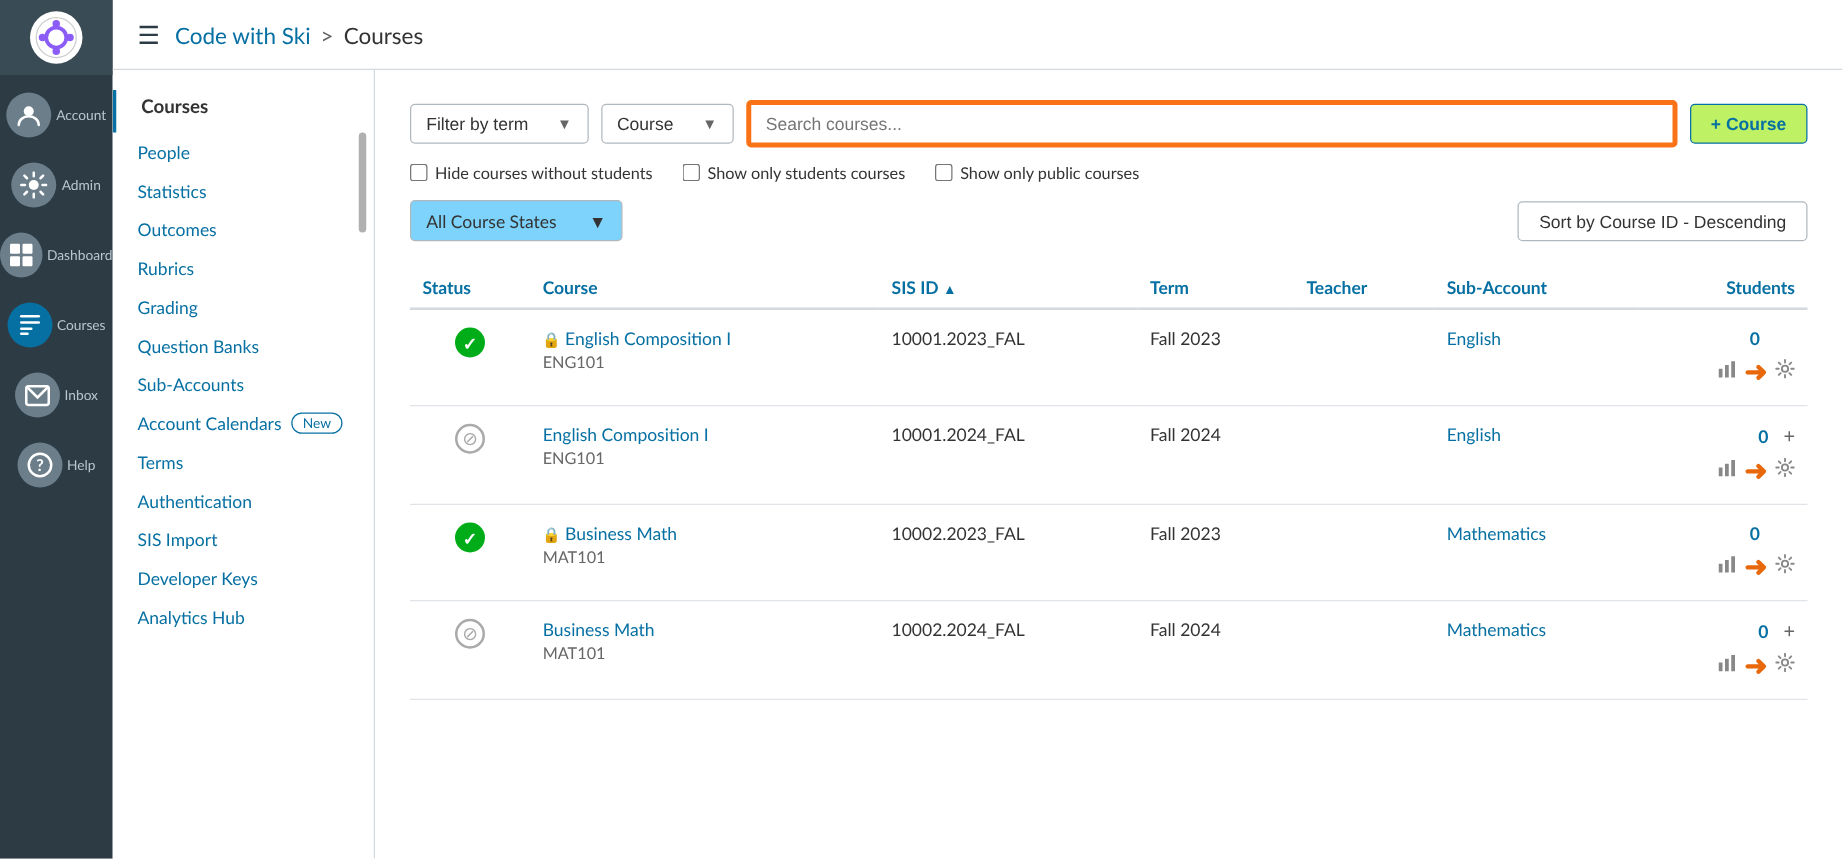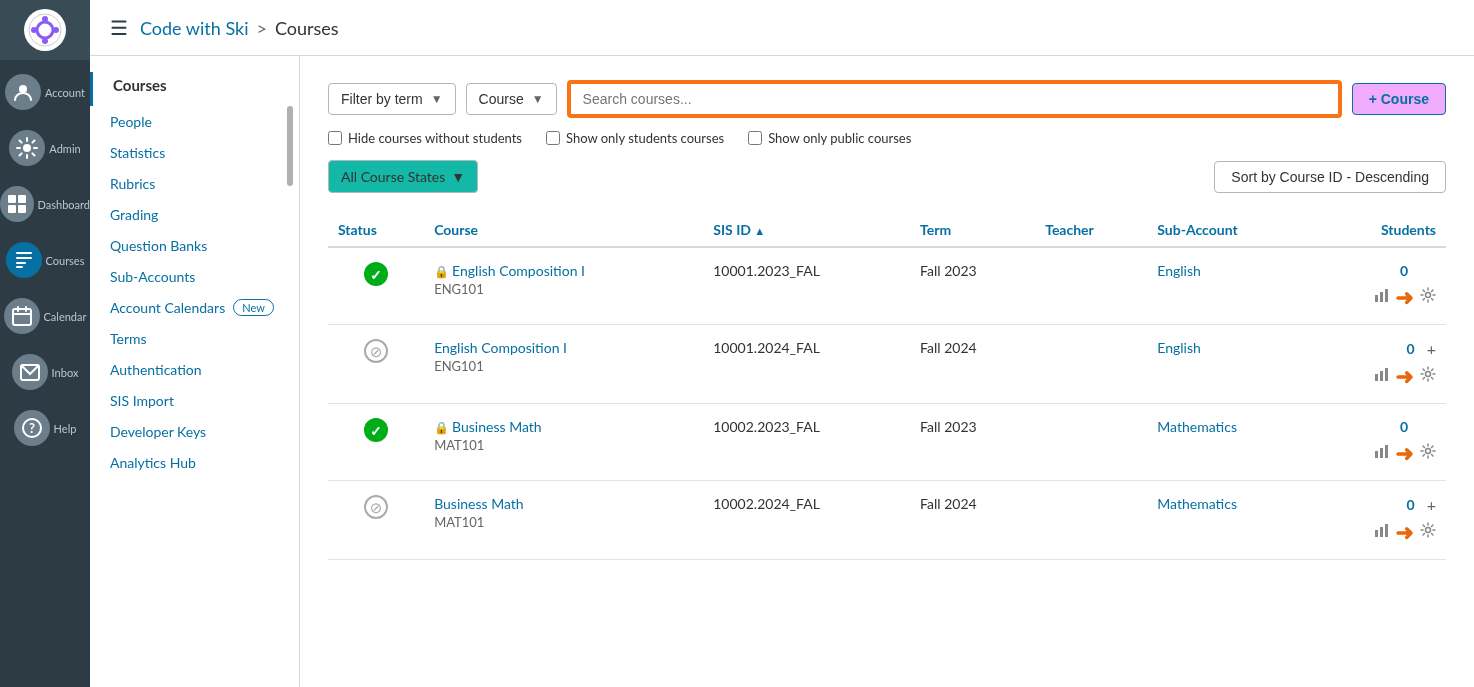--- a/index.html
+++ b/index.html
@@ -165,21 +165,21 @@
       gap: 10px;
       margin-bottom: 12px;
     }
     .select-btn {
       border: 1px solid #b0b8be;
       background: #fff;
       border-radius: 4px;
       padding: 7px 12px;
       display: flex;
       align-items: center;
-      gap: 8px;
+      gap: 23px;
       cursor: pointer;
       font-size: 14px;
       color: #333;
     }
     .select-btn .chevron { color: #666; font-size: 12px; }
     .search-input-wrapper {
       flex: 1;
       border: 4px solid #f97316;
       border-radius: 4px;
       padding: 7px 12px;
@@ -188,21 +188,21 @@
     }
     .search-input-wrapper input {
       border: none;
       outline: none;
       width: 100%;
       font-size: 14px;
       color: #666;
     }
     .add-course-btn {
       border: 1px solid #0770a3;
-      background: #f0abfc;
+      background: #bef264;
       color: #0770a3;
       border-radius: 4px;
       padding: 7px 16px;
       cursor: pointer;
       font-size: 14px;
       font-weight: bold;
       white-space: nowrap;
     }
 
     
@@ -223,26 +223,26 @@
 
     
     .state-sort-row {
       display: flex;
       align-items: center;
       justify-content: space-between;
       margin-bottom: 20px;
     }
     .state-select {
       border: 1px solid #b0b8be;
-      background: #14b8a6;
+      background: #7dd3fc;
       border-radius: 4px;
       padding: 7px 12px;
       display: flex;
       align-items: center;
-      gap: 0;
+      gap: 20px;
       cursor: pointer;
       font-size: 14px;
       color: #333;
     }
     .sort-btn {
       border: 1px solid #b0b8be;
       background: #fff;
       border-radius: 4px;
       padding: 7px 16px;
       cursor: pointer;
@@ -325,31 +325,20 @@
         <rect x="3" y="8" width="16" height="2" rx="1" fill="#fff"></rect>
         <rect x="3" y="13" width="10" height="2" rx="1" fill="#fff"></rect>
         <rect x="3" y="17" width="7" height="2" rx="1" fill="#fff"></rect>
       </svg>
     </div>
     <span class="nav-label">Courses</span>
   </div>
   <div class="nav-item">
     <div class="nav-icon">
       <svg width="22" height="22" viewBox="0 0 22 22" fill="none">
-        <rect x="2" y="4" width="18" height="16" rx="2" stroke="#fff" stroke-width="2"></rect>
-        <line x1="2" y1="9" x2="20" y2="9" stroke="#fff" stroke-width="2"></line>
-        <line x1="7" y1="2" x2="7" y2="6" stroke="#fff" stroke-width="2" stroke-linecap="round"></line>
-        <line x1="15" y1="2" x2="15" y2="6" stroke="#fff" stroke-width="2" stroke-linecap="round"></line>
-      </svg>
-    </div>
-    <span class="nav-label">Calendar</span>
-  </div>
-  <div class="nav-item">
-    <div class="nav-icon">
-      <svg width="22" height="22" viewBox="0 0 22 22" fill="none">
         <rect x="2" y="4" width="18" height="15" rx="2" stroke="#fff" stroke-width="2"></rect>
         <polyline points="2,4 11,13 20,4" stroke="#fff" stroke-width="2" fill="none"></polyline>
       </svg>
     </div>
     <span class="nav-label">Inbox</span>
   </div>
   <div class="nav-item">
     <div class="nav-icon">
       <svg width="22" height="22" viewBox="0 0 22 22" fill="none">
         <circle cx="11" cy="11" r="9" stroke="#fff" stroke-width="2"></circle>
@@ -371,20 +360,21 @@
     </div>
   </div>
 
   <div class="content-layout">
 
     <aside class="sidebar">
       <div class="sidebar-heading">Courses</div>
       <div class="sidebar-scroll-indicator"></div>
       <a class="sidebar-link">People</a>
       <a class="sidebar-link">Statistics</a>
+      <a class="sidebar-link">Outcomes</a>
       <a class="sidebar-link">Rubrics</a>
       <a class="sidebar-link">Grading</a>
       <a class="sidebar-link">Question Banks</a>
       <a class="sidebar-link">Sub-Accounts</a>
       <div class="sidebar-link-row">
         <a>Account Calendars</a>
         <span class="badge-new">New</span>
       </div>
       <a class="sidebar-link">Terms</a>
       <a class="sidebar-link">Authentication</a>

